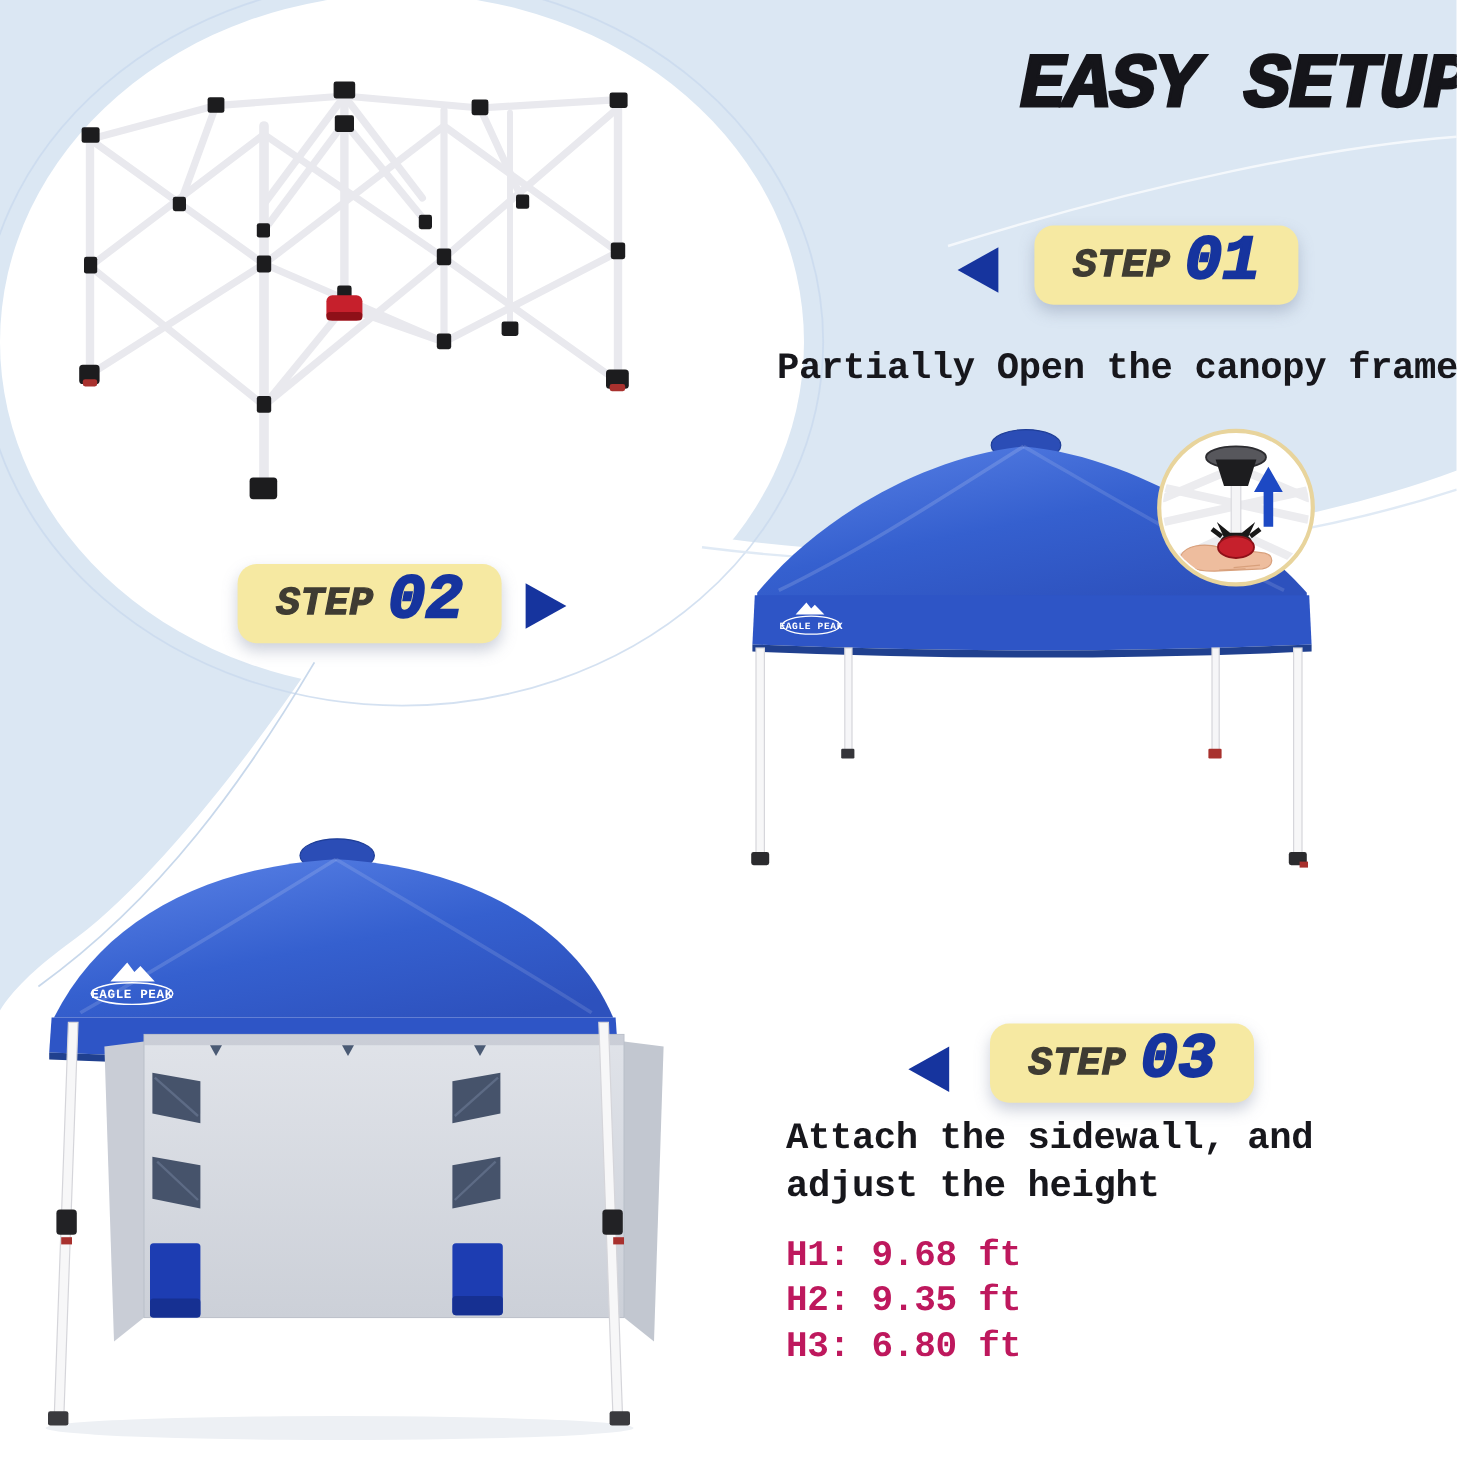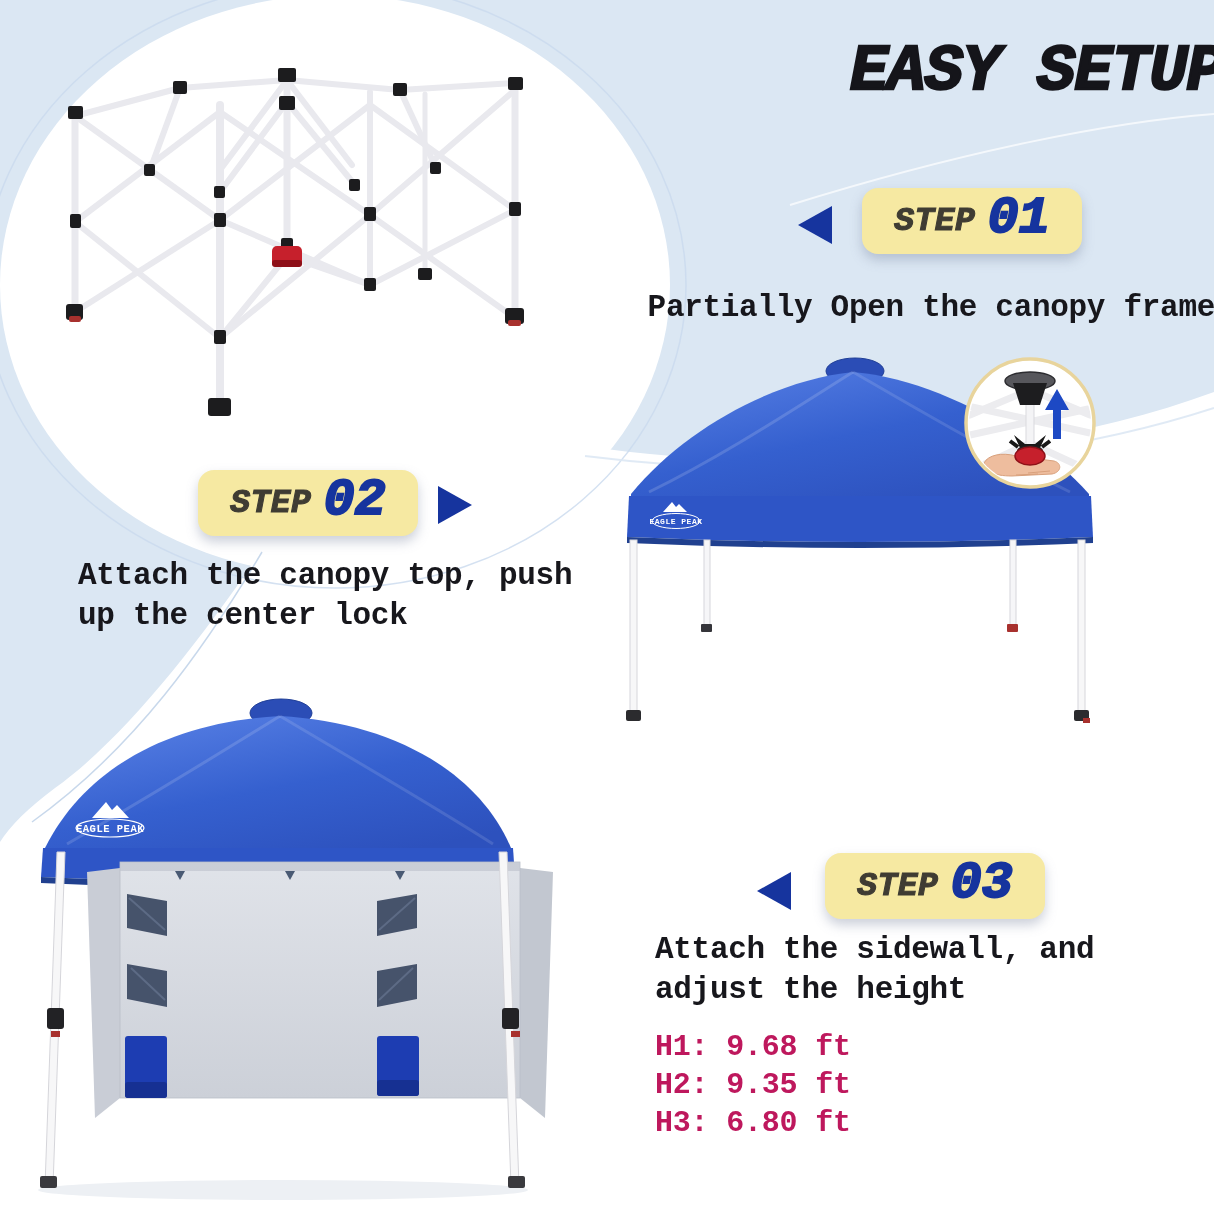--- a/index.html
+++ b/index.html
@@ -212,21 +212,20 @@
         <path d="M27,-34 L15,-13 L23,-13 L23,16 L31,16 L31,-13 L39,-13 Z" fill="#1d49c4"></path>
       </g>
     </g>
   </svg>
 
   <div class="badge" style="left:198px;top:470px;">
     <span class="step-word">STEP</span>
     <span class="step-num">02</span>
   </div>
   <div class="tri tri-right" style="left:438px;top:486px;"></div>
-  <div class="desc" style="left:78px;top:556px;width:520px;">Attach the canopy top, push up the center lock</div>
 
   <svg class="art" style="left:25px;top:690px;" width="590" height="515" viewBox="0 0 590 515">
     <defs>
       <linearGradient id="g2" x1="0.1" y1="0" x2="0.8" y2="1">
         <stop offset="0" stop-color="#5a82e6"></stop>
         <stop offset="0.55" stop-color="#3560cf"></stop>
         <stop offset="1" stop-color="#2d51bd"></stop>
       </linearGradient>
       <linearGradient id="wallg" x1="0" y1="0" x2="0" y2="1">
         <stop offset="0" stop-color="#e0e3e9"></stop>

